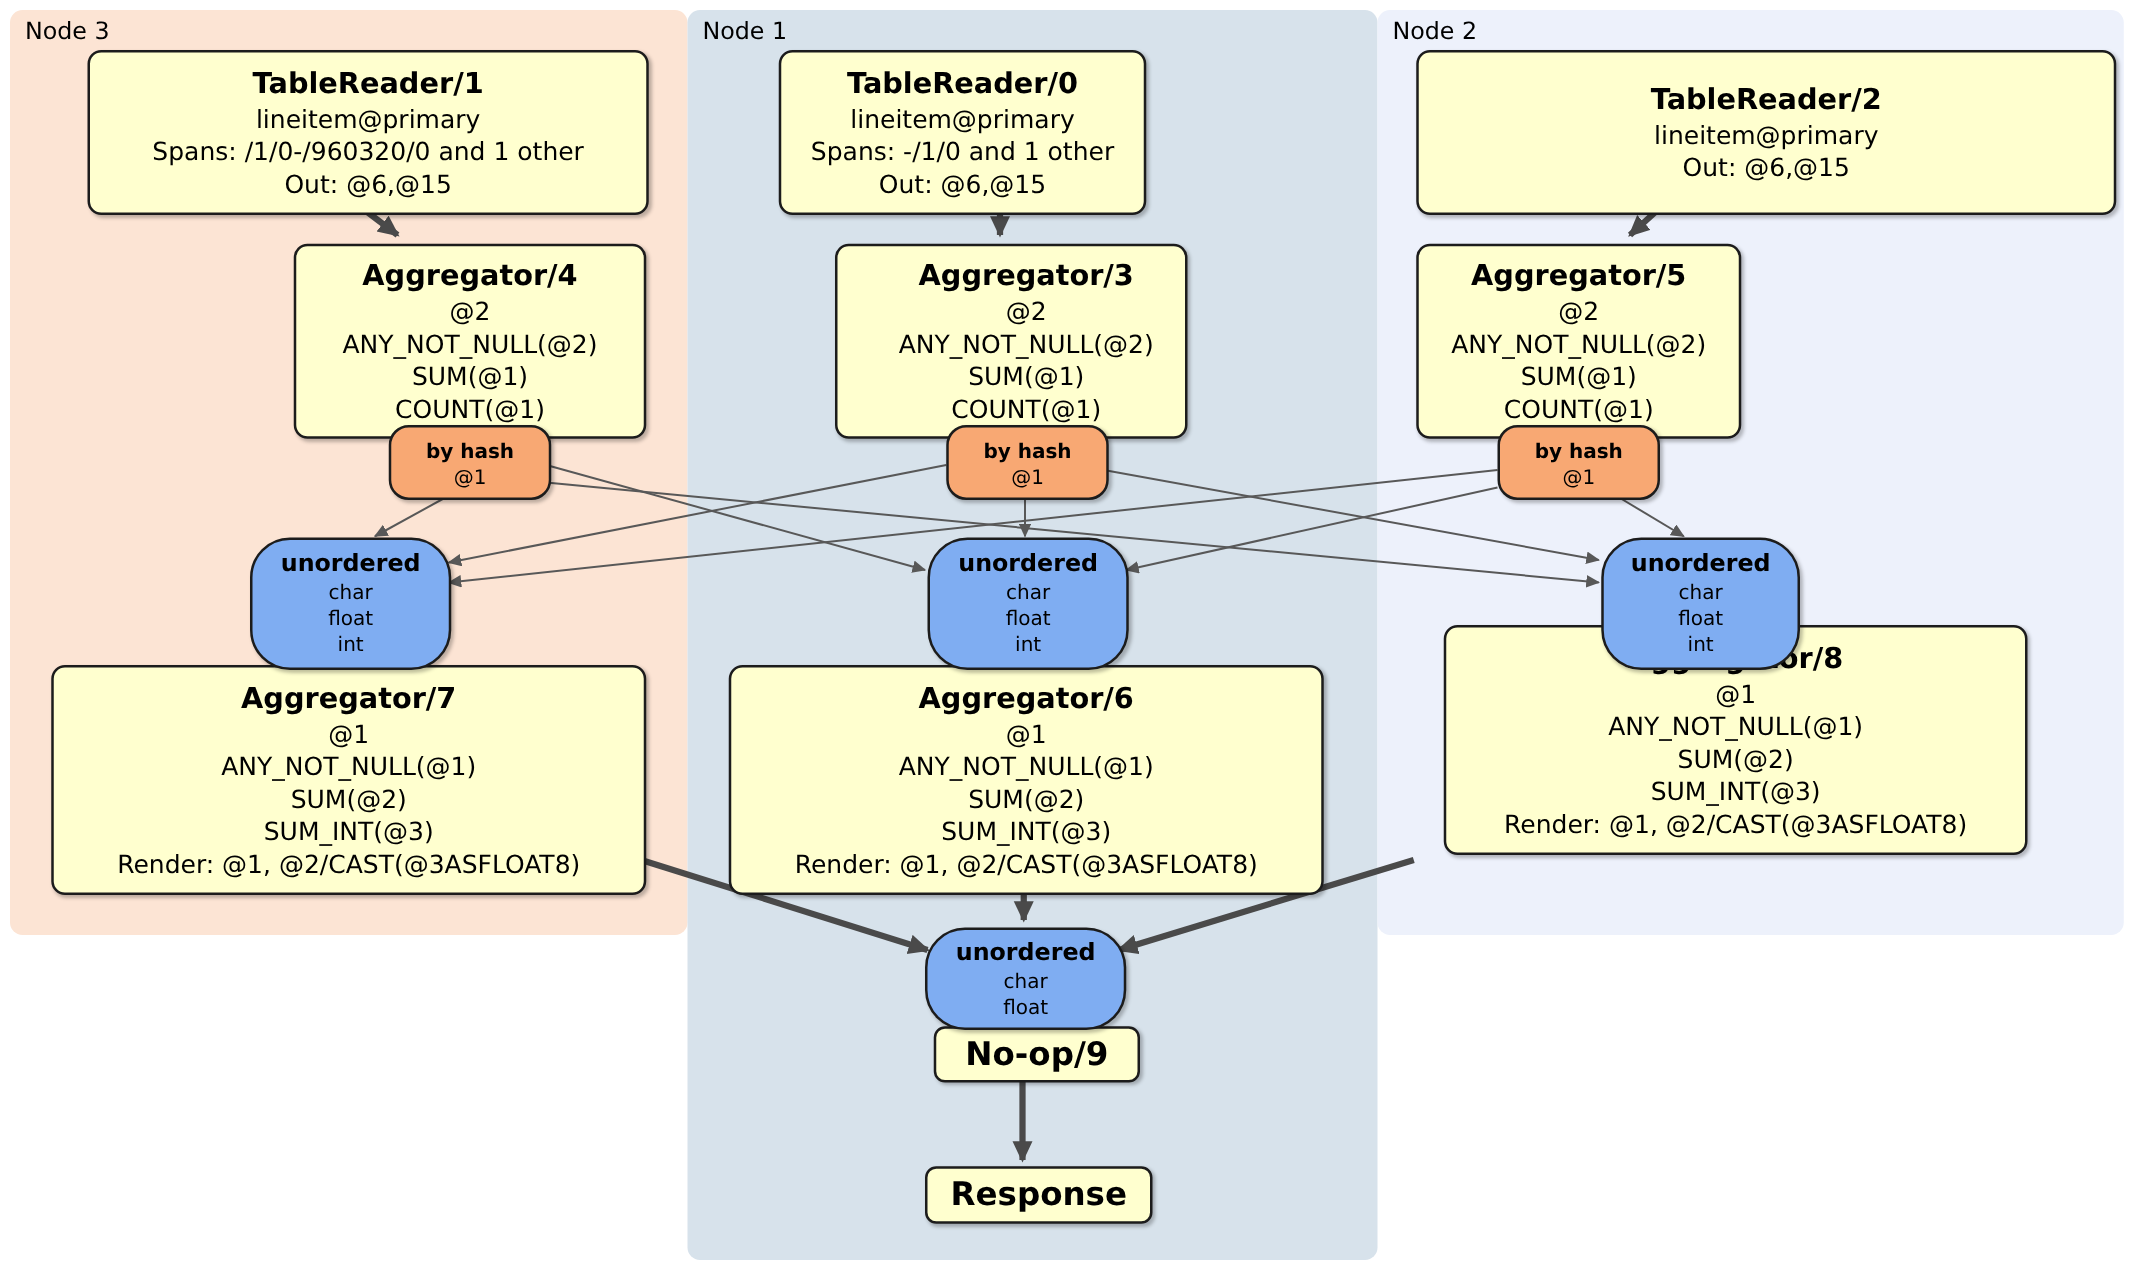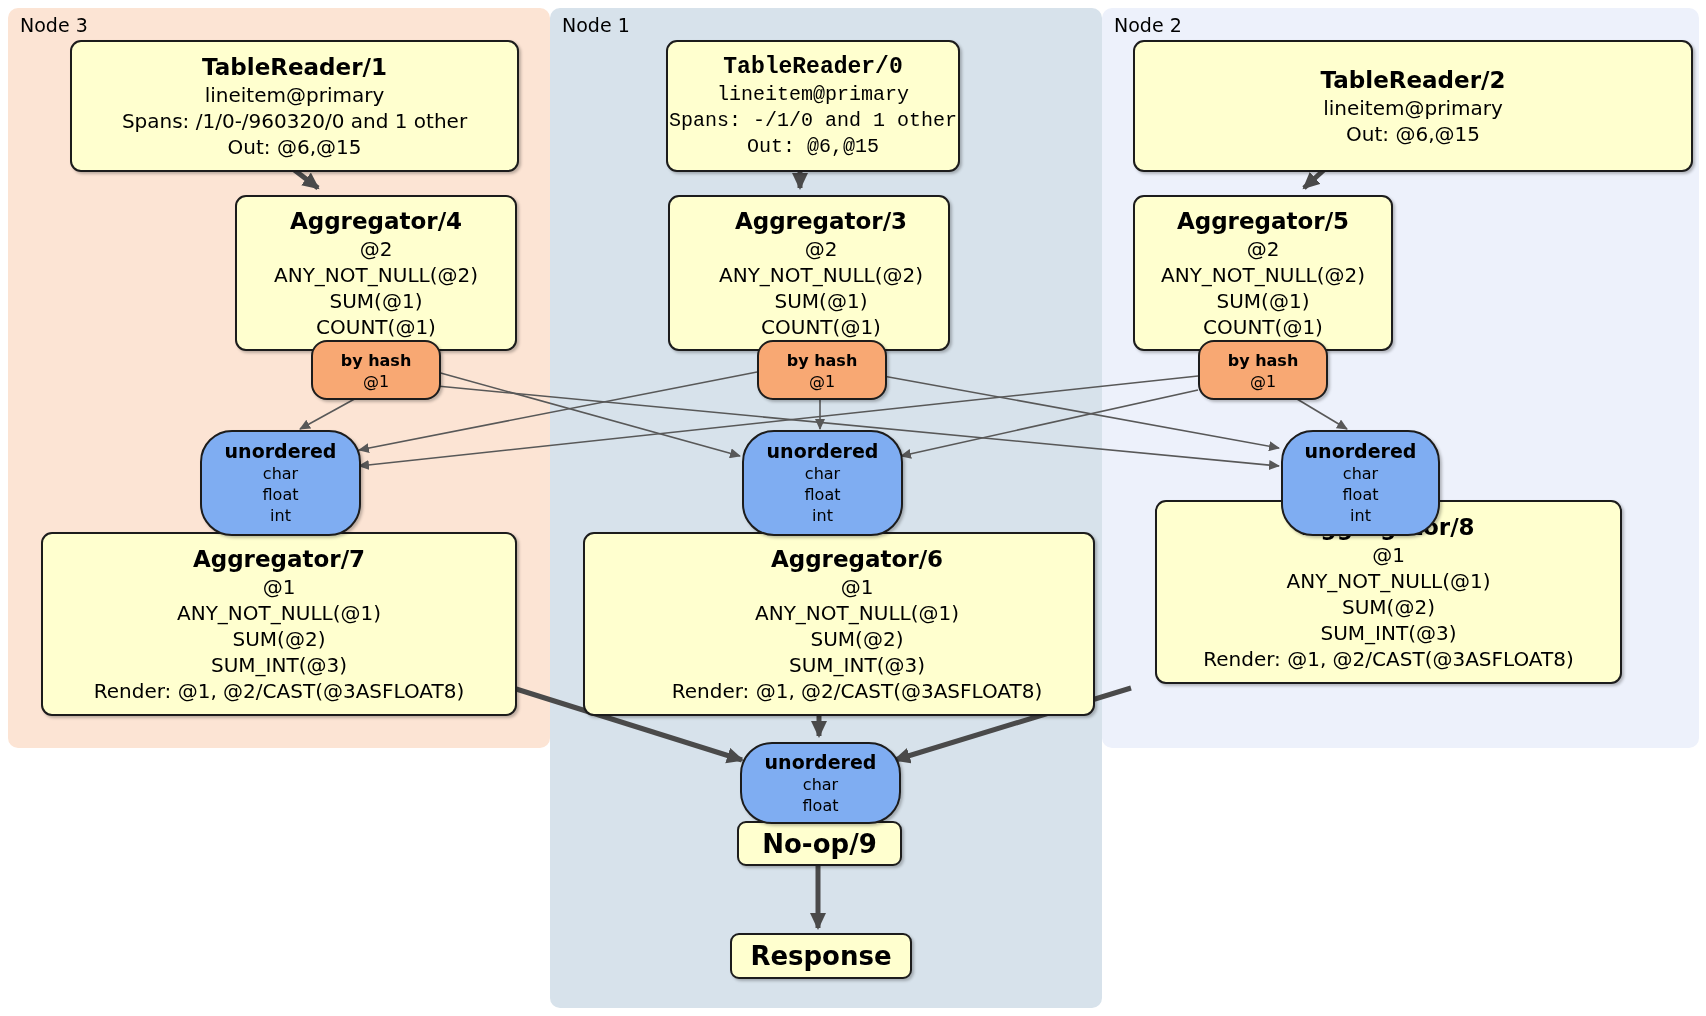--- a/index.html
+++ b/index.html
@@ -28,21 +28,21 @@
     position:absolute;background:#7fadf2;border:2px solid #1c1c1c;border-radius:32px;
     text-align:center;z-index:3;box-shadow:2px 2px 3px rgba(0,0,0,0.25);
     display:flex;flex-direction:column;justify-content:center;
   }
   .stitle{font-size:19px;font-weight:bold;line-height:23px;}
   .sitem{font-size:16px;line-height:21px;}
   .noderoot{
     position:absolute;background:#ffffcf;border:2px solid #1c1c1c;border-radius:9px;
     text-align:center;z-index:2;box-shadow:2px 2px 3px rgba(0,0,0,0.25);
     display:flex;align-items:center;justify-content:center;
-    font-size:26px;font-weight:bold;
+    font-size:26px;font-weight:bold;margin-left:10px;
   }
 </style>
 </head>
 <body>
 
 <div id="stage">
 
   <div class="panel" style="left:8px;top:8px;width:542px;height:740px;background:#fce4d4;">
     <div class="panel-label">Node 3</div>
   </div>
@@ -111,21 +111,21 @@
   </div>
   <div class="pbox" style="left:41px;top:532px;width:472px;height:180px;">
     <div class="ptitle">Aggregator/7</div>
     <div class="pline">@1</div>
     <div class="pline">ANY_NOT_NULL(@1)</div>
     <div class="pline">SUM(@2)</div>
     <div class="pline">SUM_INT(@3)</div>
     <div class="pline">Render: @1, @2/CAST(@3ASFLOAT8)</div>
   </div>
 
-  <div class="pbox" style="left:666px;top:40px;width:290px;height:128px;font-family:Liberation Mono, monospace;">
+  <div class="pbox" style="left:623px;top:40px;width:290px;height:128px;">
     <div class="ptitle">TableReader/0</div>
     <div class="pline">lineitem@primary</div>
     <div class="pline">Spans: -/1/0 and 1 other</div>
     <div class="pline">Out: @6,@15</div>
   </div>
   <div class="pbox" style="left:668px;top:195px;width:254px;height:152px;padding-left:24px;">
     <div class="ptitle">Aggregator/3</div>
     <div class="pline">@2</div>
     <div class="pline">ANY_NOT_NULL(@2)</div>
     <div class="pline">SUM(@1)</div>
@@ -134,21 +134,21 @@
   <div class="router" style="left:757px;top:340px;width:126px;height:56px;">
     <div class="rtitle">by hash</div>
     <div class="rsub">@1</div>
   </div>
   <div class="sync" style="left:742px;top:430px;width:157px;height:102px;">
     <div class="stitle">unordered</div>
     <div class="sitem">char</div>
     <div class="sitem">float</div>
     <div class="sitem">int</div>
   </div>
-  <div class="pbox" style="left:583px;top:532px;width:472px;height:180px;padding-left:36px;">
+  <div class="pbox" style="left:583px;top:532px;width:472px;height:180px;">
     <div class="ptitle">Aggregator/6</div>
     <div class="pline">@1</div>
     <div class="pline">ANY_NOT_NULL(@1)</div>
     <div class="pline">SUM(@2)</div>
     <div class="pline">SUM_INT(@3)</div>
     <div class="pline">Render: @1, @2/CAST(@3ASFLOAT8)</div>
   </div>
   <div class="sync" style="left:740px;top:742px;width:157px;height:78px;">
     <div class="stitle">unordered</div>
     <div class="sitem">char</div>

